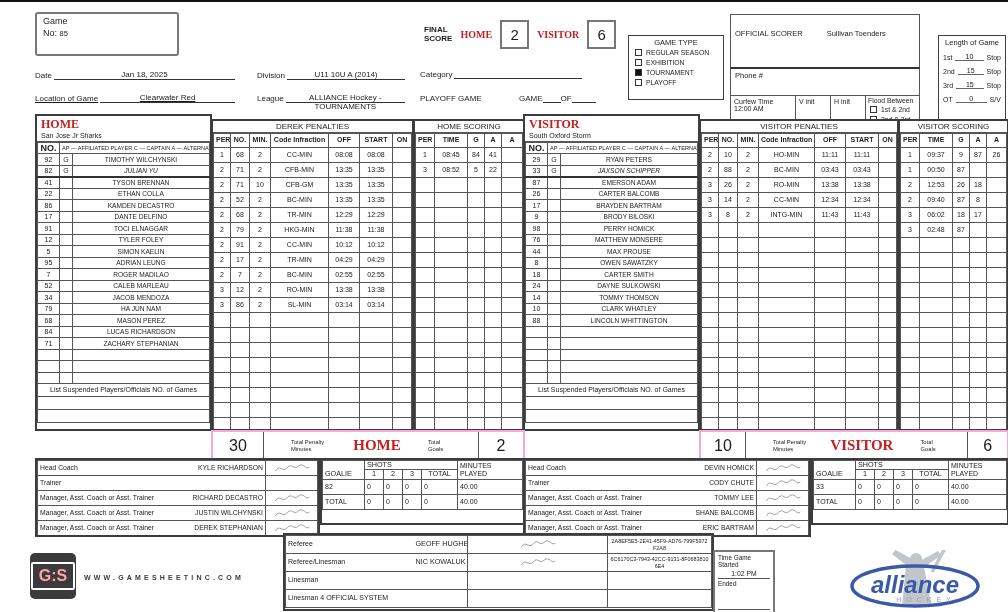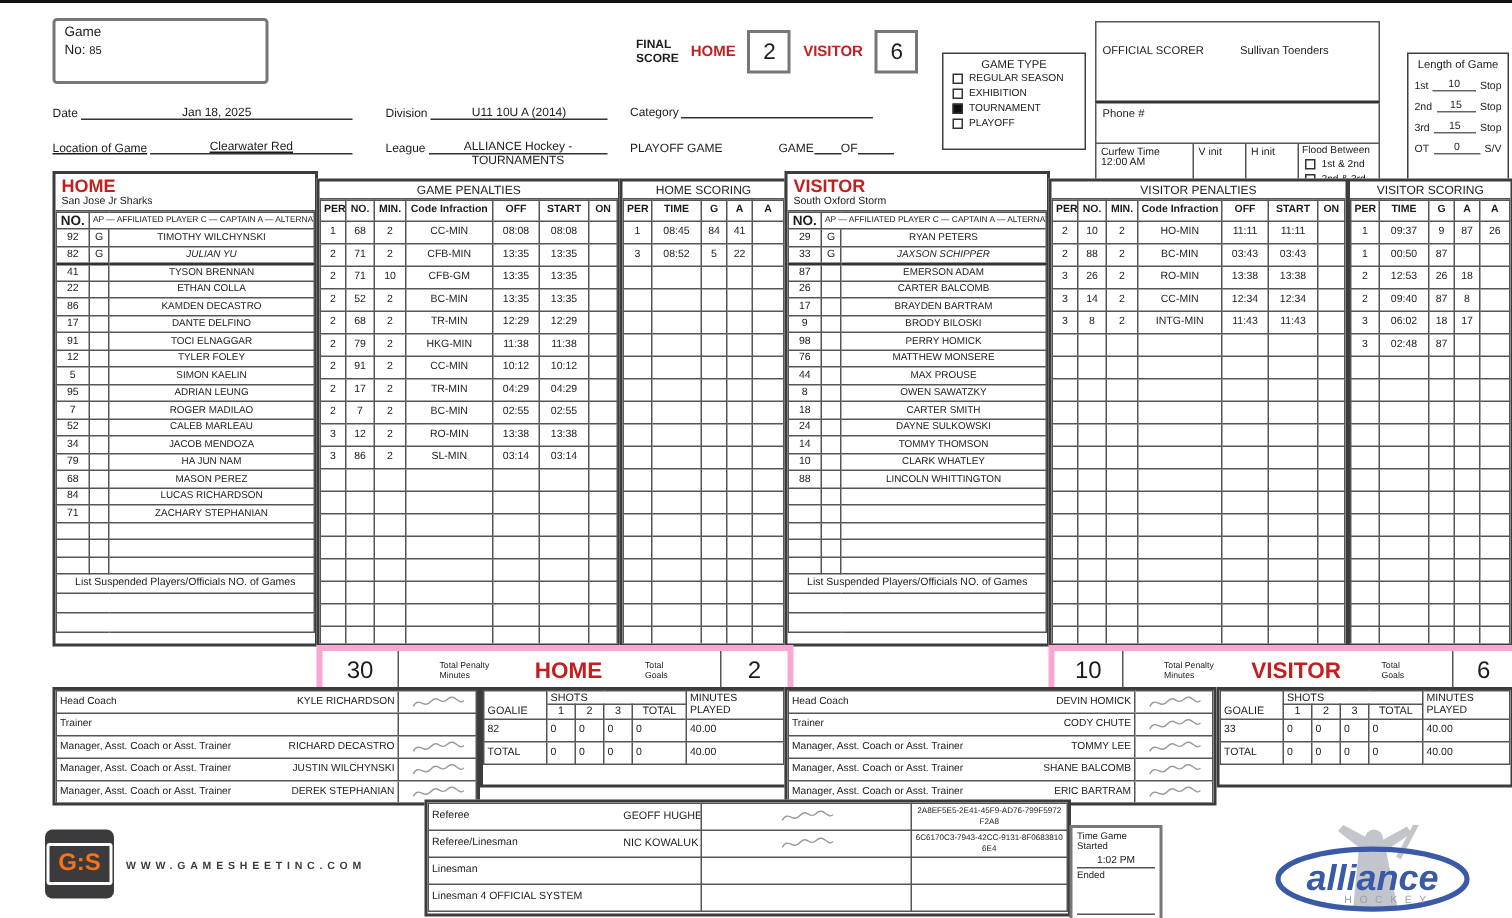--- a/index.html
+++ b/index.html
@@ -1,20 +1,20 @@
 <!DOCTYPE html>
 <html><head>
 <meta charset="utf-8">
 <style>
   html,body{margin:0;padding:0;background:#e8e8e8;}
   .sheet{position:relative;width:1008px;height:612px;background:#fff;color:#1c1c1e;
          font-family:"Liberation Sans",sans-serif;font-size:8px;overflow:hidden;
          border-top:2px solid #111;}
   .abs{position:absolute;}
-  .red{color:#c41f1f;}
+  .red{color:#c41f1f;font-family:Liberation Serif, serif;}
   table{border-collapse:collapse;table-layout:fixed;width:100%;}
   td,th{border:1px solid #565656;padding:0 2px;overflow:hidden;white-space:nowrap;
         line-height:1.15;font-weight:normal;}
   
   .gamebox{left:35px;top:10px;width:128px;height:36px;border:2px solid #777;border-radius:3px;
            padding:2px 6px;font-size:9px;line-height:1.3;}
   .gn-val{font-size:7.5px;}
   .fline{display:flex;align-items:flex-end;font-size:8px;}
   .fline .lbl{white-space:nowrap;padding-right:2px;}
   .fline .val{flex:1;border-bottom:1px solid #333;text-align:center;font-size:8px;position:relative;}
@@ -51,21 +51,21 @@
   .roster .c-name{font-size:6.6px;}
   .roster tr.ital .c-name{font-style:italic;}
   .roster tr.gline td{border-bottom:2px solid #333;}
   .susp{font-size:6.6px;text-align:center;height:12px;}
   .susprow{height:13px;}
   .ttitle{text-align:center;font-size:8px;padding:1px 0;border-bottom:1px solid #565656;}
   .pens td,.pens th,.scor td,.scor th{font-size:7px;text-align:center;}
   .pens thead th,.scor thead th{font-size:7px;font-weight:bold;height:13px;}
   .pens tbody tr,.scor tbody tr{height:15px;}
   
-  .totband{display:flex;align-items:stretch;border:4px solid #f9a8d4;height:27px;gap:24px;}
+  .totband{display:flex;align-items:stretch;border:2px solid #f9a8d4;height:27px;gap:24px;}
   .totband .numbox{width:50px;display:flex;align-items:center;justify-content:center;
                    font-size:16px;border-right:1px solid #565656;}
   .totband .numbox.right{border-right:none;border-left:1px solid #565656;width:44px;}
   .totband .small{width:38px;font-size:5.8px;line-height:1.15;display:flex;align-items:center;
                   padding-left:3px;white-space:normal;}
   .totband .teamlbl{flex:1;display:flex;align-items:center;justify-content:center;
                     font-weight:bold;font-size:15px;}
   
   .staff td{font-size:6.8px;height:14px;}
   .staff .c-label{border-right:none;}
@@ -86,21 +86,21 @@
   .officials .c-code{font-size:5.4px;white-space:normal;word-break:break-all;text-align:center;line-height:1.2;}
   
   .timebox{left:713px;top:548px;width:52px;height:56px;border:2px solid #777;padding:2px 3px;
            font-size:6.4px;display:flex;flex-direction:column;}
   .tstart{border-bottom:1px solid #555;text-align:center;font-size:6.8px;padding:2px 0 1px 0;margin-bottom:1px;}
   .tend-line{margin-top:auto;border-bottom:1px solid #555;height:6px;}
   
   .gslogo{display:flex;align-items:center;gap:8px;color:#3b3b3d;}
   .gsicon{width:46px;height:46px;background:#3b3b3d;border-radius:5px;display:flex;
           align-items:center;justify-content:center;}
-  .gsicon span{border:2px solid #fff;color:#f97316;font-weight:bold;font-size:16px;padding:3px 6px;border-radius:2px;}
+  .gsicon span{border:2px solid #fff;color:#fca5a5;font-weight:bold;font-size:16px;padding:3px 6px;border-radius:2px;}
   .gsname{font-weight:bold;font-size:27px;letter-spacing:0px;line-height:1;}
   .gsurl{font-size:7px;letter-spacing:3.2px;font-weight:bold;margin-top:2px;}
 </style>
 </head>
 <body>
 
 <div class="sheet">
 
   <div class="abs gamebox">
     <div>Game</div>
@@ -358,21 +358,21 @@
             <td colspan="3"></td>
           </tr>
         <tr class="susprow">
             <td colspan="3"></td>
           </tr>
       </tfoot>
     </table>
   </div>
 
   <div class="abs tcontainer" style="left:211px;top:117px;width:199px;height:308px;">
-    <div class="ttitle">GAME PENALTIES</div>
+    <div class="ttitle">DEREK PENALTIES</div>
     <table class="pens">
       <colgroup>
           <col style="width:17px">
           <col style="width:19px">
           <col style="width:21px">
           <col style="width:58px">
           <col style="width:31px">
           <col style="width:33px">
           <col>
         </colgroup>

